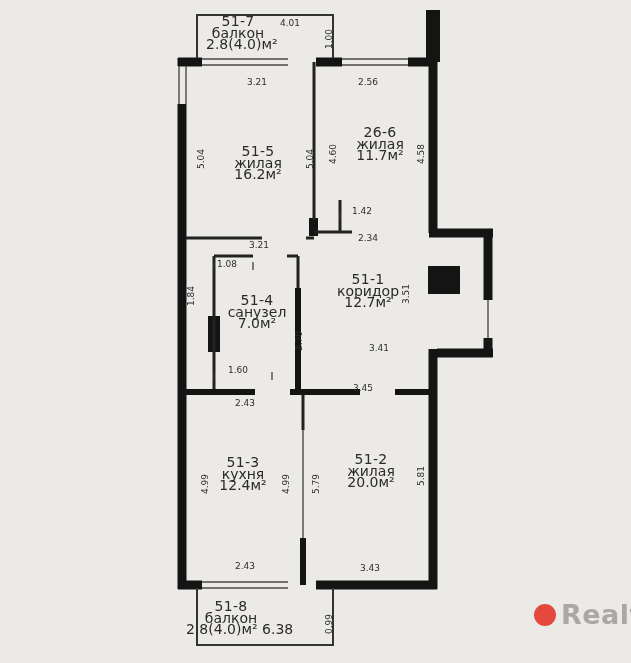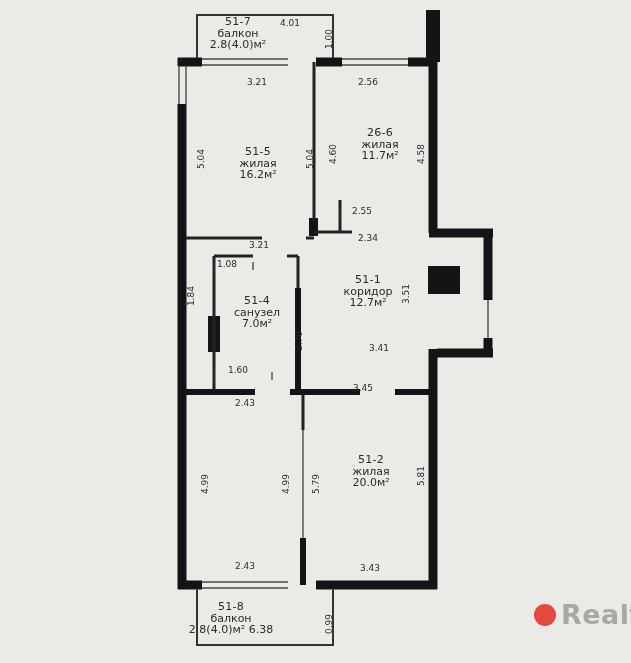--- a/index.html
+++ b/index.html
@@ -4,21 +4,21 @@
 <style>
   html,body { margin:0; padding:0; }
   body { background:#d8d6d2; font-family:"DejaVu Sans", sans-serif; }
   .page {
     position:relative; width:631px; height:663px;
     background:#eceae6; overflow:hidden;
   }
   .plan-svg { position:absolute; left:0; top:0; }
   .room {
     position:absolute; text-align:center; color:#2a2a2a;
-    font-size:11px; line-height:11.5px; white-space:nowrap;
+    font-size:14px; line-height:11.5px; white-space:nowrap;
   }
   .room .room-id { letter-spacing:0.3px; }
   .dim {
     position:absolute; color:#2c2c2c; font-size:9px; white-space:nowrap;
   }
   .dim.v { transform:rotate(-90deg); transform-origin:left top; }
   .watermark {
     position:absolute; left:534px; top:599px;
     display:flex; align-items:center; opacity:0.9;
   }
@@ -126,40 +126,45 @@
     <div class="room-name">коридор</div>
     <div class="room-area">12.7м²</div>
   </div>
 
   <div class="room" style="left:217px;top:295px;width:80px;">
     <div class="room-id">51-4</div>
     <div class="room-name">санузел</div>
     <div class="room-area">7.0м²</div>
   </div>
 
+  <div class="room" style="left:203px;top:457px;width:80px;">
+    <div class="room-id">51-3</div>
+    <div class="room-name">кухня</div>
+    <div class="room-area">12.4м²</div>
+  </div>
 
   <div class="room" style="left:331px;top:454px;width:80px;">
     <div class="room-id">51-2</div>
     <div class="room-name">жилая</div>
     <div class="room-area">20.0м²</div>
   </div>
 
   <div class="room" style="left:186px;top:601px;width:90px;">
     <div class="room-id">51-8</div>
     <div class="room-name">балкон</div>
     <div class="room-area">
       <span>2.8(4.0)м²</span>
       <span>6.38</span>
     </div>
   </div>
 
   <div class="dim" style="left:280px;top:18px;">4.01</div>
   <div class="dim" style="left:247px;top:77px;">3.21</div>
   <div class="dim" style="left:358px;top:77px;">2.56</div>
-  <div class="dim" style="left:352px;top:206px;">2.55</div>
+  <div class="dim" style="left:352px;top:206px;">1.42</div>
   <div class="dim" style="left:358px;top:233px;">2.34</div>
   <div class="dim" style="left:249px;top:240px;">3.21</div>
   <div class="dim" style="left:217px;top:259px;">1.08</div>
   <div class="dim" style="left:369px;top:343px;">3.41</div>
   <div class="dim" style="left:353px;top:371px;margin-top:12px;">3.45</div>
   <div class="dim" style="left:228px;top:365px;">1.60</div>
   <div class="dim" style="left:235px;top:398px;">2.43</div>
   <div class="dim" style="left:235px;top:561px;">2.43</div>
   <div class="dim" style="left:360px;top:563px;">3.43</div>
 

